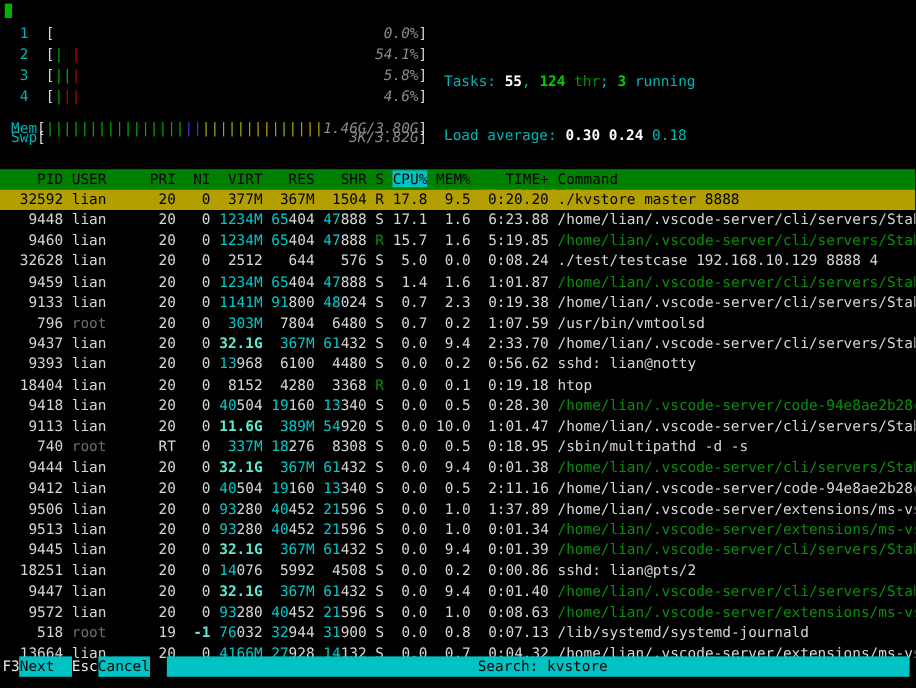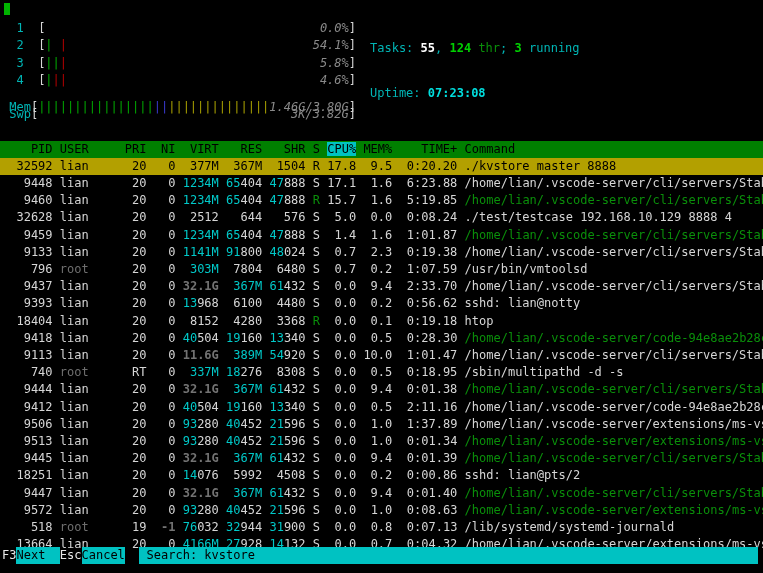--- a/index.html
+++ b/index.html
@@ -10,58 +10,59 @@
   
   .cy{color:#00b5b5}
   .cyB{color:#00dede;font-weight:bold}
   .cyb{color:#00c9c9;font-weight:normal}
   .wh{color:#d6d6d6}
   .whb{color:#ffffff;font-weight:bold}
   .gy{color:#8a8a8a}
   .dim{color:#6e6e6e}
   .gb{color:#00d000;font-weight:bold}
   .gd{color:#0a8f0a}
-  .rd{color:#737373;font-weight:bold}
+  .rd{color:#5eead4;font-weight:bold}
   
   .bar{display:inline-block;position:relative;vertical-align:top;}
   .bar .val{position:absolute;right:0;top:0;font-style:italic;}
   .bar-g{color:#00a800}.bar-r{color:#b40000}.bar-b{color:#3a3ad0}.bar-y{color:#a8a000}
   
   .hdr{background:#008000;}
   .hdr span{color:#000;}
   .hdr .sort{background:#00c2c2;}
   
   .sel{background:#b3a000;}
   .sel span{color:#000 !important;font-weight:normal !important;}
   
-  .summary{position:absolute;left:370px;top:12px;white-space:pre;}
+  .summary{position:absolute;left:370px;top:32px;white-space:pre;}
   .summary>div{height:17.2px;line-height:17.2px;}
   
   .frow{display:flex;}
   .fkey{color:#e8e8e8}
   .fbtn{background:#00c2c2;color:#000}
   .fgap{color:#d6d6d6}
-  .fsearch{background:#00c2c2;color:#000;flex:1 1 auto;margin-right:5px;}
+  .fsearch{background:#00c2c2;color:#000;flex:1 1 auto;margin-right:5px;text-align:center;}
 </style>
 </head>
 <body>
 
 <div class="screen">
   <div class="cursor"></div>
   <div id="meters">
       <div class="row" style="top: 20.2px;"><span class="cy">  1  </span><span class="wh">[</span><span class="bar" style="width: 42ch;"><span class="gy val">0.0%</span></span><span class="wh">]</span></div>
       <div class="row" style="top: 37.4px;"><span class="cy">  2  </span><span class="wh">[</span><span class="bar" style="width: 42ch;"><span class="bar-g">|</span><span> </span><span class="bar-r">|</span><span class="gy val">54.1%</span></span><span class="wh">]</span></div>
       <div class="row" style="top: 54.6px;"><span class="cy">  3  </span><span class="wh">[</span><span class="bar" style="width: 42ch;"><span class="bar-g">||</span><span class="bar-r">|</span><span class="gy val">5.8%</span></span><span class="wh">]</span></div>
       <div class="row" style="top: 71.8px;"><span class="cy">  4  </span><span class="wh">[</span><span class="bar" style="width: 42ch;"><span class="bar-g">|</span><span class="bar-r">||</span><span class="gy val">4.6%</span></span><span class="wh">]</span></div>
       <div class="row" style="top: 99px;"><span class="cy"> Mem</span><span class="wh">[</span><span class="bar" style="width: 43ch;"><span class="bar-g">||||||||||||||||</span><span class="bar-b">||</span><span class="bar-y">||||||||||||||</span><span class="gy val">1.46G/3.80G</span></span><span class="wh">]</span></div>
       <div class="row" style="top: 106.2px;"><span class="cy"> Swp</span><span class="wh">[</span><span class="bar" style="width: 43ch;"><span class="gy val">3K/3.82G</span></span><span class="wh">]</span></div>
     </div>
 
   <div class="summary">
     <div><span class="cy">Tasks: </span><span class="whb">55</span><span class="cy">, </span><span class="gb">124</span><span class="gd"> thr</span><span class="cy">; </span><span class="gb">3</span><span class="cy"> running</span></div>
+    <div><span class="cy">Load average: </span><span class="whb">0.30 </span><span class="whb">0.24 </span><span class="cy">0.18</span></div>
     <div><span class="cy">Uptime: </span><span class="cyB">07:23:08</span></div>
   </div>
 
   <div id="table">
       <div class="row hdr" style="top: 140.6px;"><span>    PID</span><span> </span><span>USER     </span><span>PRI</span><span> </span><span> NI</span><span> </span><span> VIRT</span><span> </span><span>  RES</span><span> </span><span>  SHR</span><span> </span><span>S</span><span> </span><span class="sort">CPU%</span><span> </span><span>MEM%</span><span> </span><span>   TIME+</span><span> </span><span>Command</span></div>
       <div class="row sel" style="top: 157.8px;"><span class="wh">  32592</span><span> </span><span class="wh">lian     </span><span class="wh"> 20</span><span> </span><span class="wh">  0</span><span> </span><span class="cyb"> 377M</span><span> </span><span class="cyb"> 367M</span><span> </span><span class="wh"> 1504</span><span> </span><span class="gd">R</span><span> </span><span class="wh">17.8</span><span> </span><span class="wh"> 9.5</span><span> </span><span class="wh"> 0:20.20</span><span> </span><span class="wh">./kvstore master 8888</span></div>
       <div class="row" style="top: 175px;"><span class="wh">   9448</span><span> </span><span class="wh">lian     </span><span class="wh"> 20</span><span> </span><span class="wh">  0</span><span> </span><span class="cyb">1234M</span><span> </span><span class="cyb">65</span><span class="wh">404</span><span> </span><span class="cyb">47</span><span class="wh">888</span><span> </span><span class="wh">S</span><span> </span><span class="wh">17.1</span><span> </span><span class="wh"> 1.6</span><span> </span><span class="wh"> 6:23.88</span><span> </span><span class="wh">/home/lian/.vscode-server/cli/servers/Stab</span></div>
       <div class="row" style="top: 192.2px;"><span class="wh">   9460</span><span> </span><span class="wh">lian     </span><span class="wh"> 20</span><span> </span><span class="wh">  0</span><span> </span><span class="cyb">1234M</span><span> </span><span class="cyb">65</span><span class="wh">404</span><span> </span><span class="cyb">47</span><span class="wh">888</span><span> </span><span class="gd">R</span><span> </span><span class="wh">15.7</span><span> </span><span class="wh"> 1.6</span><span> </span><span class="wh"> 5:19.85</span><span> </span><span class="gd">/home/lian/.vscode-server/cli/servers/Stab</span></div>
       <div class="row" style="top: 209.4px;"><span class="wh">  32628</span><span> </span><span class="wh">lian     </span><span class="wh"> 20</span><span> </span><span class="wh">  0</span><span> </span><span class="wh"> 2512</span><span> </span><span class="wh">  644</span><span> </span><span class="wh">  576</span><span> </span><span class="wh">S</span><span> </span><span class="wh"> 5.0</span><span> </span><span class="wh"> 0.0</span><span> </span><span class="wh"> 0:08.24</span><span> </span><span class="wh">./test/testcase 192.168.10.129 8888 4</span></div>
       <div class="row" style="top: 226.6px;"><span class="wh">   9459</span><span> </span><span class="wh">lian     </span><span class="wh"> 20</span><span> </span><span class="wh">  0</span><span> </span><span class="cyb">1234M</span><span> </span><span class="cyb">65</span><span class="wh">404</span><span> </span><span class="cyb">47</span><span class="wh">888</span><span> </span><span class="wh">S</span><span> </span><span class="wh"> 1.4</span><span> </span><span class="wh"> 1.6</span><span> </span><span class="wh"> 1:01.87</span><span> </span><span class="gd">/home/lian/.vscode-server/cli/servers/Stab</span></div>

